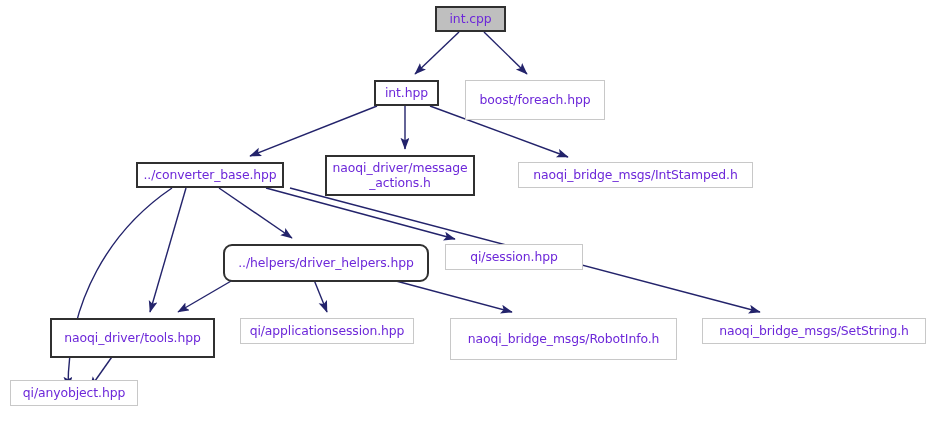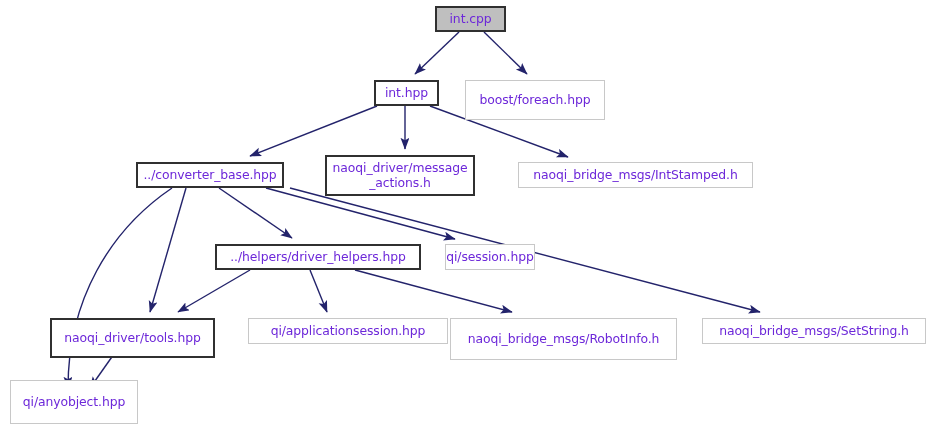--- a/index.html
+++ b/index.html
@@ -78,22 +78,22 @@
   </svg>
 
   <div id="nodes-group">
       <div class="node current" style="left: 435px; top: 6px; width: 71px; height: 26px;"><span>int.cpp</span></div>
       <div class="node emph" style="left: 374px; top: 80px; width: 65px; height: 26px;"><span>int.hpp</span></div>
       <div class="node" style="left: 465px; top: 80px; width: 140px; height: 40px;"><span>boost/foreach.hpp</span></div>
       <div class="node emph" style="left: 136px; top: 162px; width: 148px; height: 26px;"><span>../converter_base.hpp</span></div>
       <div class="node emph" style="left: 325px; top: 155px; width: 150px; height: 41px;"><span>naoqi_driver/message
 _actions.h</span></div>
       <div class="node" style="left: 518px; top: 162px; width: 235px; height: 26px;"><span>naoqi_bridge_msgs/IntStamped.h</span></div>
-      <div class="node emph" style="left: 215px; top: 244px; width: 206px; height: 26px;"><span>../helpers/driver_helpers.hpp</span></div>
-      <div class="node" style="left: 445px; top: 244px; width: 90px; height: 26px;"><span>qi/session.hpp</span></div>
+      <div class="node emph" style="left: 223px; top: 244px; width: 206px; height: 38px; border-radius: 9px;"><span>../helpers/driver_helpers.hpp</span></div>
+      <div class="node" style="left: 445px; top: 244px; width: 138px; height: 26px;"><span>qi/session.hpp</span></div>
       <div class="node emph" style="left: 50px; top: 318px; width: 165px; height: 40px;"><span>naoqi_driver/tools.hpp</span></div>
-      <div class="node" style="left: 240px; top: 318px; width: 200px; height: 26px; margin-left: 8px;"><span>qi/applicationsession.hpp</span></div>
+      <div class="node" style="left: 240px; top: 318px; width: 174px; height: 26px;"><span>qi/applicationsession.hpp</span></div>
       <div class="node" style="left: 450px; top: 318px; width: 227px; height: 42px;"><span>naoqi_bridge_msgs/RobotInfo.h</span></div>
       <div class="node" style="left: 702px; top: 318px; width: 224px; height: 26px;"><span>naoqi_bridge_msgs/SetString.h</span></div>
-      <div class="node" style="left: 10px; top: 380px; width: 128px; height: 44px;"><span>qi/anyobject.hpp</span></div>
+      <div class="node" style="left: 10px; top: 380px; width: 128px; height: 26px;"><span>qi/anyobject.hpp</span></div>
     </div>
 
 </div>
 
 </body></html>

